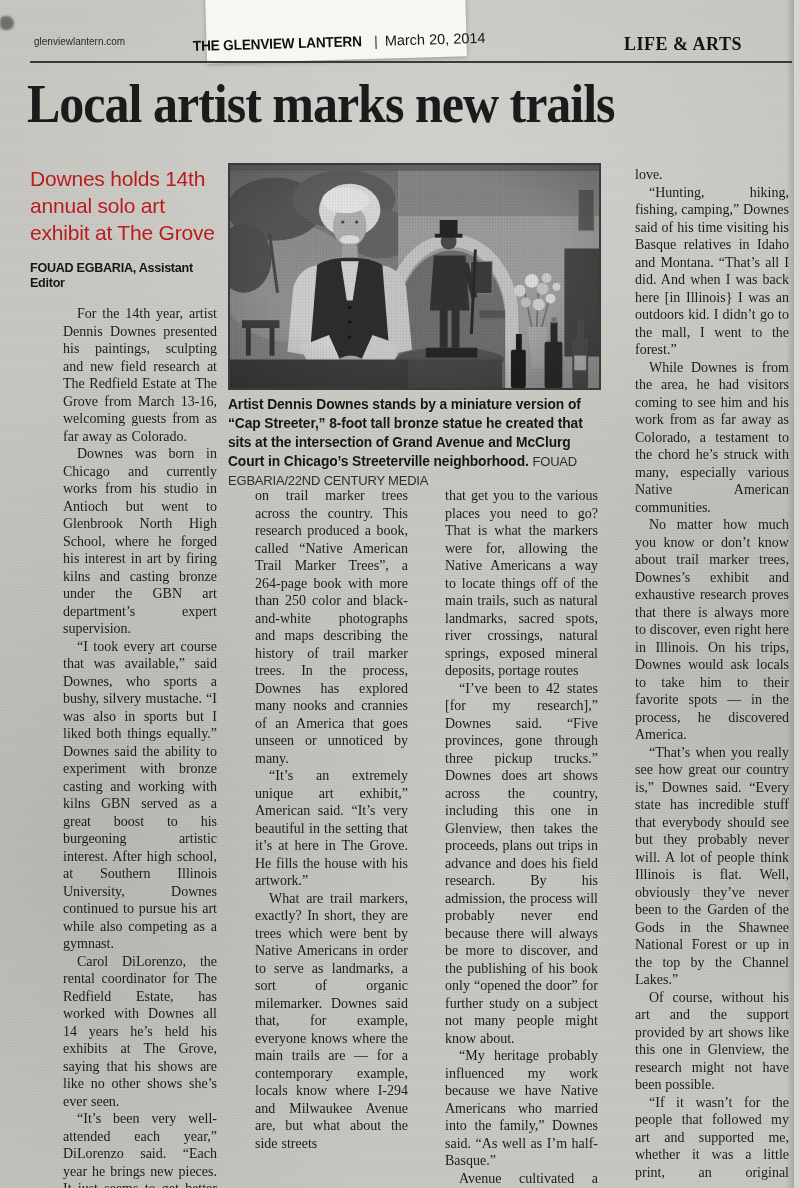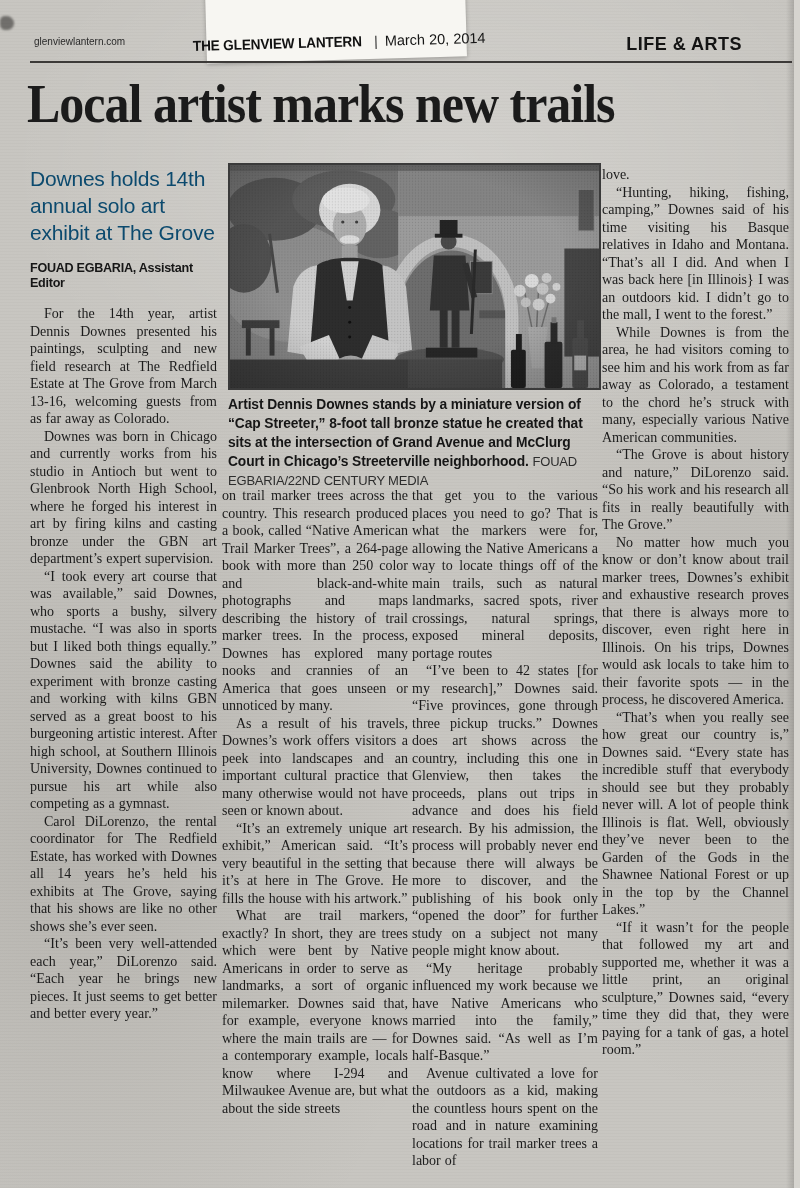--- a/index.html
+++ b/index.html
@@ -23,38 +23,38 @@
   
   .site{position:absolute;left:34px;top:36px;font-family:"Liberation Sans",sans-serif;
     font-size:10px;color:#2a2a2a;}
   .sticker{position:absolute;left:206px;top:-12px;width:260px;height:72px;background:#f7f6f2;
     transform:rotate(-1.6deg);box-shadow:0 1px 4px rgba(0,0,0,.28);
     display:flex;align-items:flex-end;justify-content:center;padding-bottom:10px;box-sizing:border-box;}
   .sticker .mast{font-family:"Liberation Sans",sans-serif;font-weight:bold;font-size:14.5px;
     letter-spacing:-.2px;color:#111;white-space:nowrap;transform:scaleX(.94);}
   .sticker .sep{margin:0 7px;color:#333;font-family:"Liberation Sans",sans-serif;font-size:14px;}
   .sticker .date{font-family:"Liberation Sans",sans-serif;font-size:14.5px;color:#151515;white-space:nowrap;}
-  .section{position:absolute;right:58px;top:34px;font-family:Liberation Sans, sans-serif;
+  .section{position:absolute;right:58px;top:34px;font-family:Liberation Serif, serif;
     font-weight:bold;font-size:18px;letter-spacing:.5px;color:#141414;text-align:right;}
   .rule{position:absolute;left:30px;right:8px;top:61px;height:2px;background:#3c3a38;}
   
   .headline{position:absolute;left:27px;top:74px;width:766px;margin:0;
     font-family:"Liberation Serif",serif;font-weight:bold;font-size:50px;line-height:1.1;
     letter-spacing:-1px;color:#1b1b1b;transform:scaleY(1.08);transform-origin:top left;}
   
   .col{position:absolute;}
   .col p{margin:0;font-size:14px;line-height:17.5px;text-align:justify;text-indent:14px;
-    color:#1b1b1b;hyphens:auto;-webkit-hyphens:auto;word-spacing:.4px;}
+    color:#1b1b1b;hyphens:auto;-webkit-hyphens:auto;word-spacing:.4px;padding-left:33px;}
   .col.continued p:first-child{text-indent:0;}
   #col1{left:30px;top:165px;width:187px;}
   #col2{left:222px;top:487px;width:186px;}
   #col3{left:412px;top:487px;width:186px;}
   #col4{left:602px;top:166px;width:187px;height:1016px;overflow:hidden;}
   .subhead{margin:0 0 14px 0;font-family:"Liberation Sans",sans-serif;font-weight:normal;
-    font-size:21px;line-height:27px;color:#0c4a6e;letter-spacing:-.2px;}
+    font-size:21px;line-height:27px;color:#b91c1c;letter-spacing:-.2px;}
   .byline{margin:0 0 15px 0;font-family:"Liberation Sans",sans-serif;font-weight:bold;
     font-size:13px;letter-spacing:-.3px;color:#161616;transform:scaleX(.97);transform-origin:left;}
   
   .photo{position:absolute;left:228px;top:163px;width:373px;height:227px;margin:0;
     border:2px solid #3a3a3a;box-sizing:border-box;background:#8f8f8f;}
   .photo svg{display:block;width:100%;height:100%;}
   .caption{position:absolute;left:228px;top:395px;width:374px;
     font-family:Liberation Sans, sans-serif;font-size:13.8px;line-height:19px;color:#161616;}
   .caption .cap-bold{font-weight:bold;letter-spacing:-.1px;}
   .caption .cap-credit{font-weight:normal;font-size:13px;color:#2d2d2d;letter-spacing:-.2px;}
@@ -200,32 +200,31 @@
       <rect x="0" y="0" width="373" height="227" fill="url(#vign)"></rect>
     </svg>
   </figure>
 
   <div class="caption">
     <span class="cap-bold">Artist Dennis Downes stands by a miniature version of “Cap Streeter,” 8-foot tall bronze statue he created that sits at the intersection of Grand Avenue and McClurg Court in Chicago’s Streeterville neighborhood. </span><span class="cap-credit">FOUAD EGBARIA/22ND CENTURY MEDIA</span>
   </div>
 
   <div class="col continued" id="col2">
       <p>on trail marker trees across the country. This research produced a book, called “Native American Trail Marker Trees”, a 264-page book with more than 250 color and black-and-white photographs and maps describing the history of trail marker trees. In the process, Downes has explored many nooks and crannies of an America that goes unseen or unnoticed by many.</p>
-      <p>As a result of his travels, Downes’s work offers visitors a peek into landscapes and an important cultural practice that many otherwise would not have seen or known about.</p>
       <p>“It’s an extremely unique art exhibit,” American said. “It’s very beautiful in the setting that it’s at here in The Grove. He fills the house with his artwork.”</p>
       <p>What are trail markers, exactly? In short, they are trees which were bent by Native Americans in order to serve as landmarks, a sort of organic milemarker. Downes said that, for example, everyone knows where the main trails are — for a contemporary example, locals know where I-294 and Milwaukee Avenue are, but what about the side streets</p>
     </div>
   <div class="col continued" id="col3">
       <p>that get you to the various places you need to go? That is what the markers were for, allowing the Native Americans a way to locate things off of the main trails, such as natural landmarks, sacred spots, river crossings, natural springs, exposed mineral deposits, portage routes</p>
       <p>“I’ve been to 42 states [for my research],” Downes said. “Five provinces, gone through three pickup trucks.” Downes does art shows across the country, including this one in Glenview, then takes the proceeds, plans out trips in advance and does his field research. By his admission, the process will probably never end because there will always be more to discover, and the publishing of his book only “opened the door” for further study on a subject not many people might know about.</p>
       <p>“My heritage probably influenced my work because we have Native Americans who married into the family,” Downes said. “As well as I’m half-Basque.”</p>
       <p>Avenue cultivated a love for the outdoors as a kid, making the countless hours spent on the road and in nature examining locations for trail marker trees a labor of</p>
     </div>
   <div class="col continued" id="col4">
       <p>love.</p>
       <p>“Hunting, hiking, fishing, camping,” Downes said of his time visiting his Basque relatives in Idaho and Montana. “That’s all I did. And when I was back here [in Illinois} I was an outdoors kid. I didn’t go to the mall, I went to the forest.”</p>
       <p>While Downes is from the area, he had visitors coming to see him and his work from as far away as Colorado, a testament to the chord he’s struck with many, especially various Native American communities.</p>
-      <p>“The Grove is about history and nature,” DiLorenzo said. “So his work and his research all fits in really beautifully with The Grove.”</p>
       <p>No matter how much you know or don’t know about trail marker trees, Downes’s exhibit and exhaustive research proves that there is always more to discover, even right here in Illinois. On his trips, Downes would ask locals to take him to their favorite spots — in the process, he discovered America.</p>
       <p>“That’s when you really see how great our country is,” Downes said. “Every state has incredible stuff that everybody should see but they probably never will. A lot of people think Illinois is flat. Well, obviously they’ve never been to the Garden of the Gods in the Shawnee National Forest or up in the top by the Channel Lakes.”</p>
+      <p>Of course, without his art and the support provided by art shows like this one in Glenview, the research might not have been possible.</p>
       <p>“If it wasn’t for the people that followed my art and supported me, whether it was a little print, an original sculpture,” Downes said, “every time they did that, they were paying for a tank of gas, a hotel room.”</p>
     </div>
 </div>
 
 </body></html>

